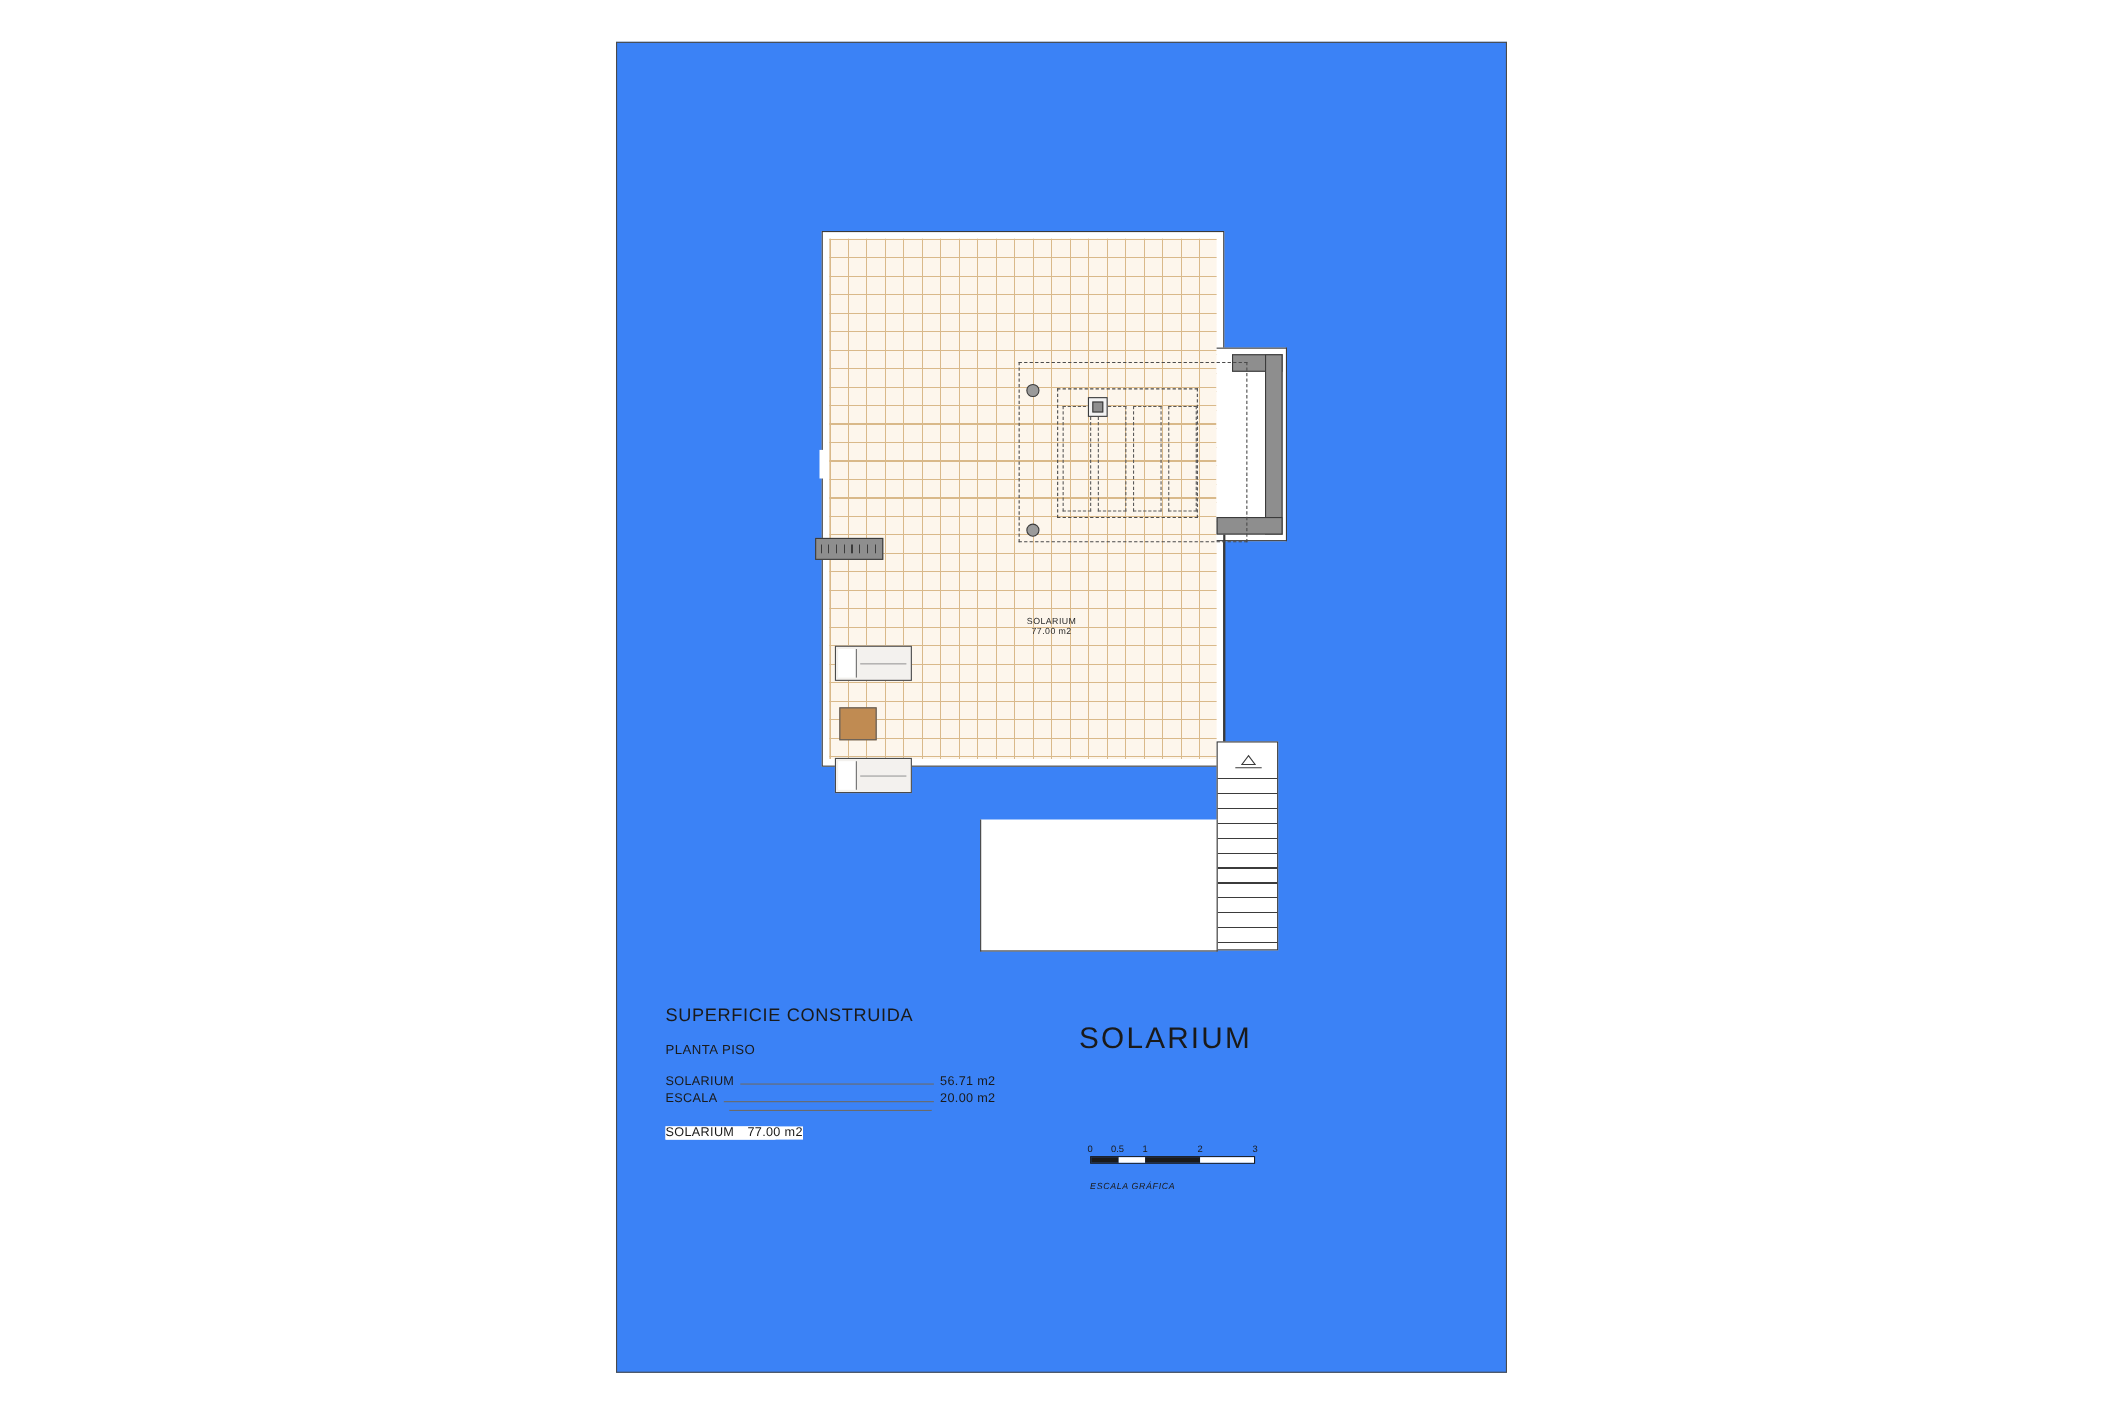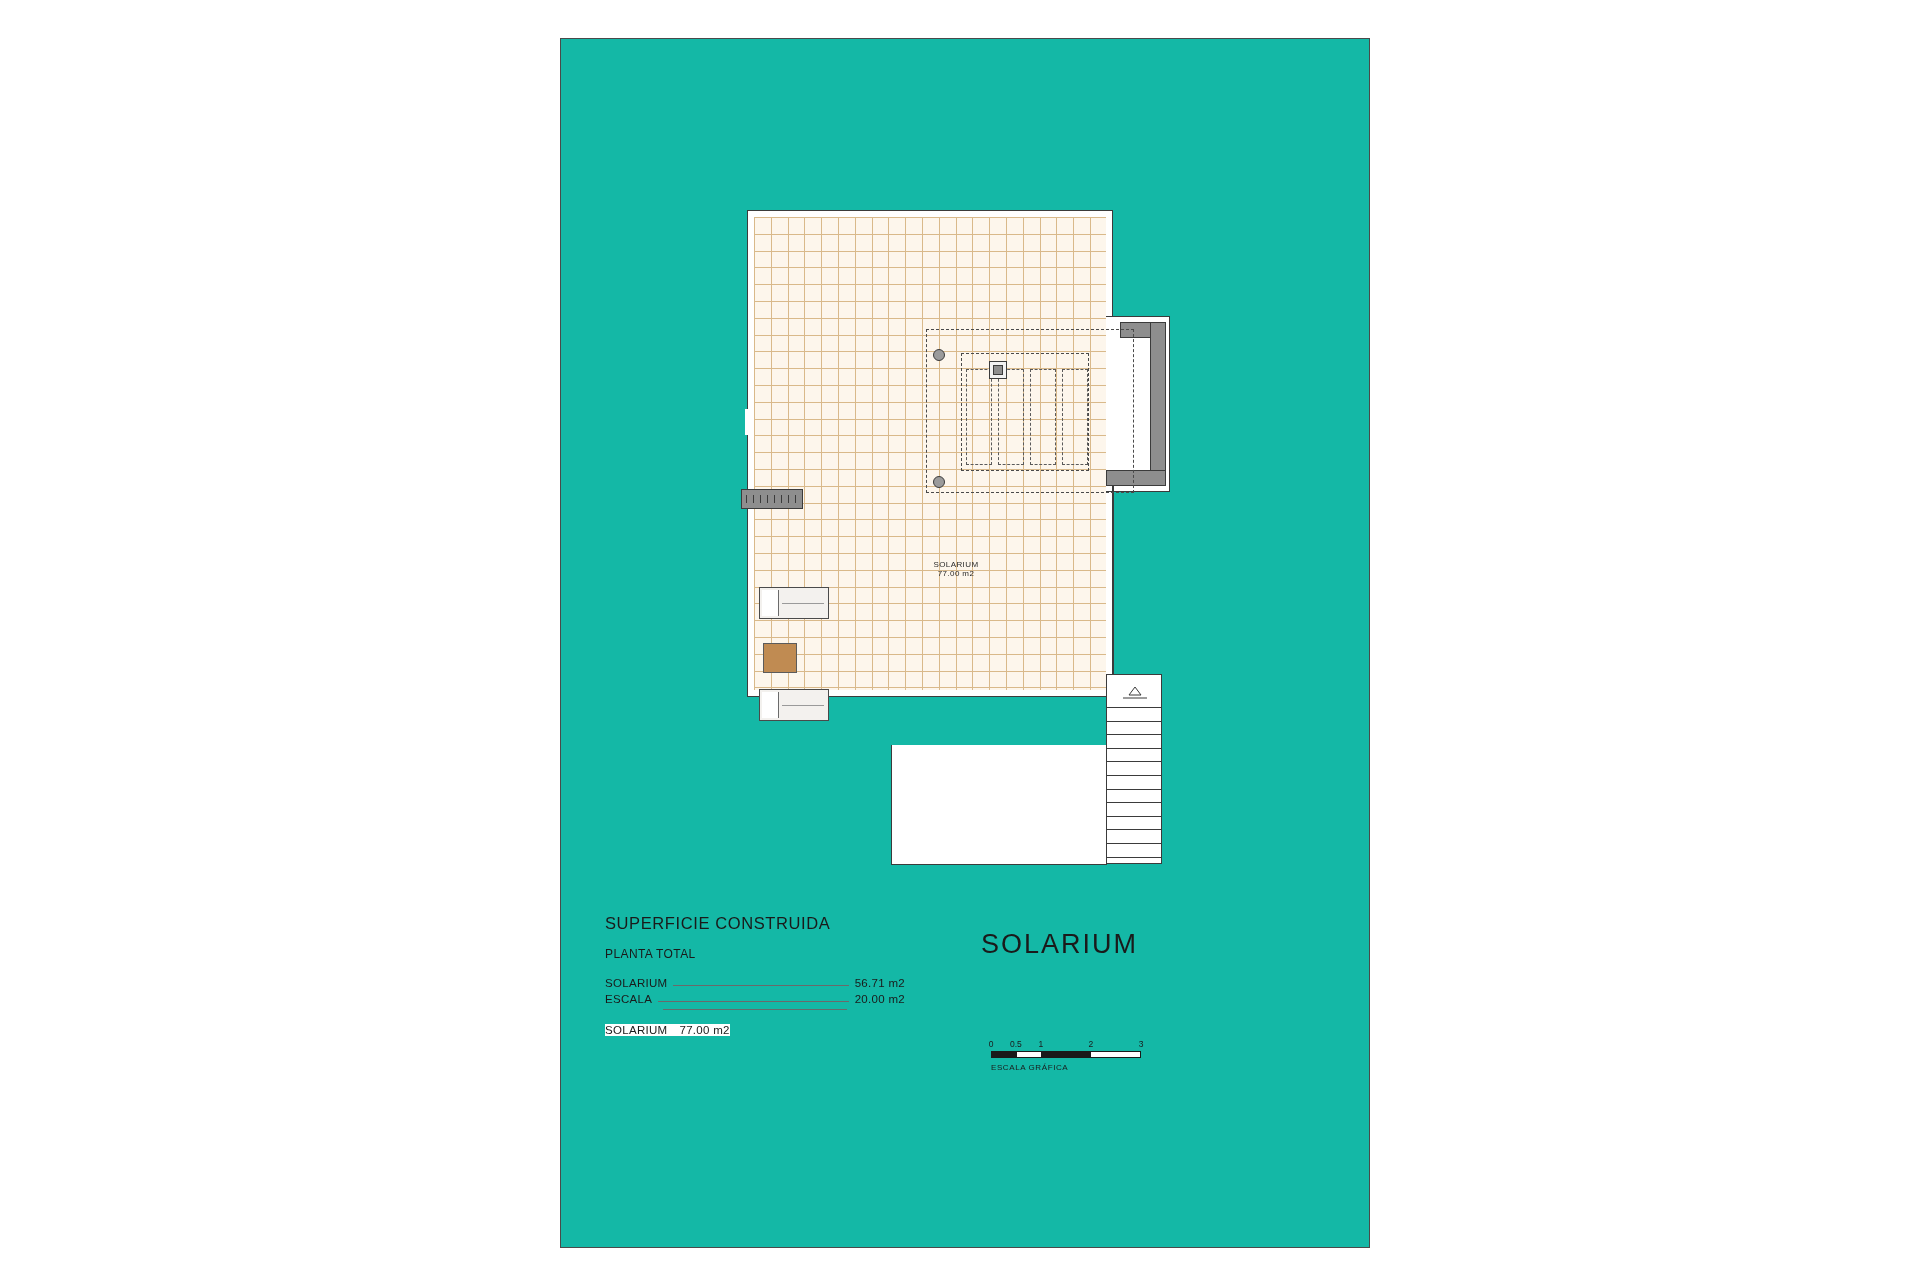--- a/index.html
+++ b/index.html
@@ -16,21 +16,21 @@
   }
 
   
   #sheet {
     position: absolute;
     left: 560px;
     top: 38px;
     width: 810px;
     height: 1210px;
     border: 1px solid #4a4a4a;
-    background: #14b8a6;
+    background: #3b82f6;
     box-sizing: border-box;
   }
 
   
   #plan {
     position: absolute;
     left: 0;
     top: 0;
     width: 810px;
     height: 1210px;
@@ -284,24 +284,25 @@
     position: relative;
     height: 7px;
     border: 1px solid #1a1a1a;
     box-sizing: border-box;
     display: flex;
   }
   #scalebar .bar div { height: 100%; }
   #scalebar .seg-dark { background: #1a1a1a; }
   #scalebar .seg-light { background: #ffffff; }
   #scalebar .caption {
-    margin-top: 5px;
+    margin-top: 16px;
     font-size: 8px;
     letter-spacing: 0.6px;
     color: #1a1a1a;
+    font-style: italic;
   }
 
   
   .gap {
     position: absolute;
     background: #ffffff;
   }
   .gap-line {
     position: absolute;
     background: #3b3b3b;
@@ -372,21 +373,21 @@
     </div>
 
     <div id="lower-block"></div>
 
   </div>
 
   <div id="solarium-title">SOLARIUM</div>
 
   <div id="legend">
     <h1>SUPERFICIE CONSTRUIDA</h1>
-    <div class="subtitle">PLANTA TOTAL</div>
+    <div class="subtitle">PLANTA PISO</div>
 
     <div class="area-row">
       <span class="nm">SOLARIUM</span>
       <span class="dots"></span>
       <span class="val">56.71 m2</span>
     </div>
     <div class="area-row">
       <span class="nm">ESCALA</span>
       <span class="dots"></span>
       <span class="val">20.00 m2</span>

